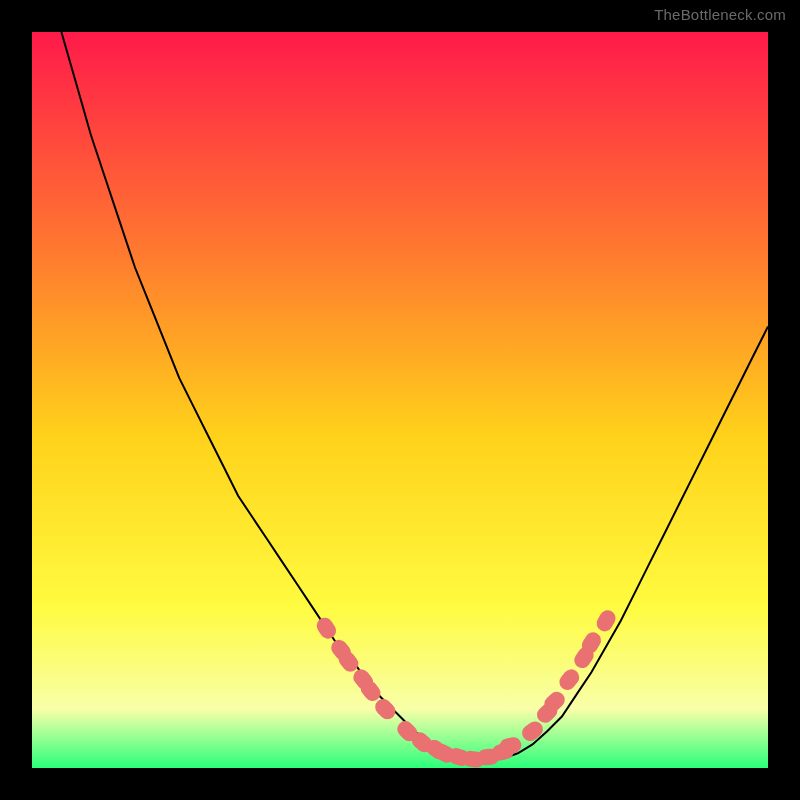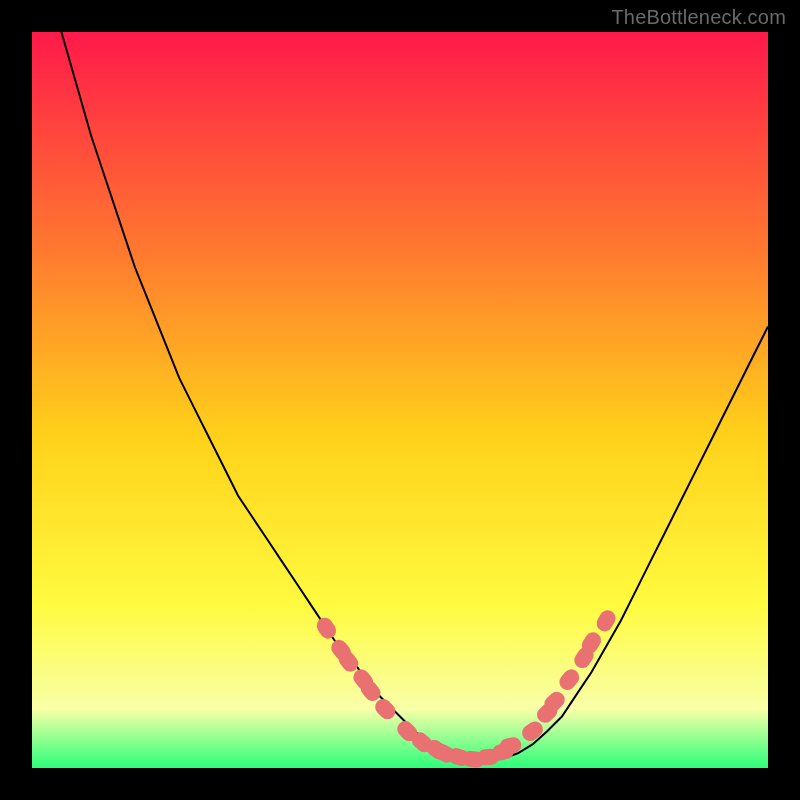--- a/index.html
+++ b/index.html
@@ -24,21 +24,21 @@
     left: 32px;
     top: 32px;
     width: 736px;
     height: 736px;
   }
   .watermark {
     position: absolute;
     top: 6px;
     right: 14px;
     color: #6a6a6a;
-    font-size: 20px;
+    font-size: 15px;
     font-weight: 400;
     letter-spacing: 0.2px;
     user-select: none;
   }
 </style>
 </head>
 <body>
 
 <div class="frame">
   <svg class="plot" viewBox="0 0 736 736" preserveAspectRatio="none">

